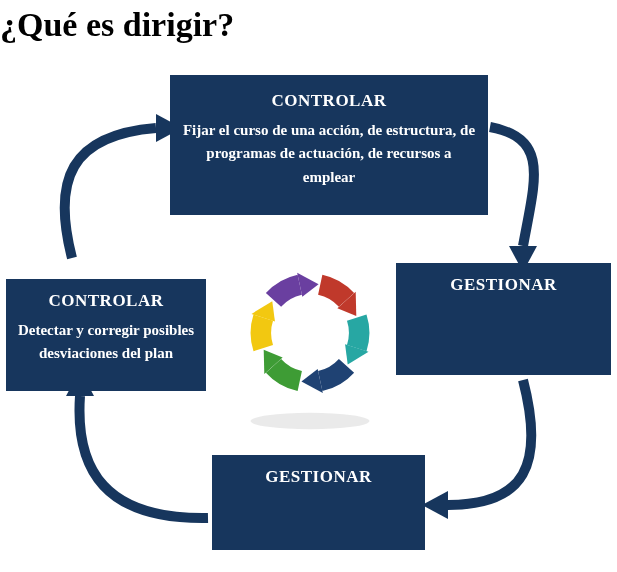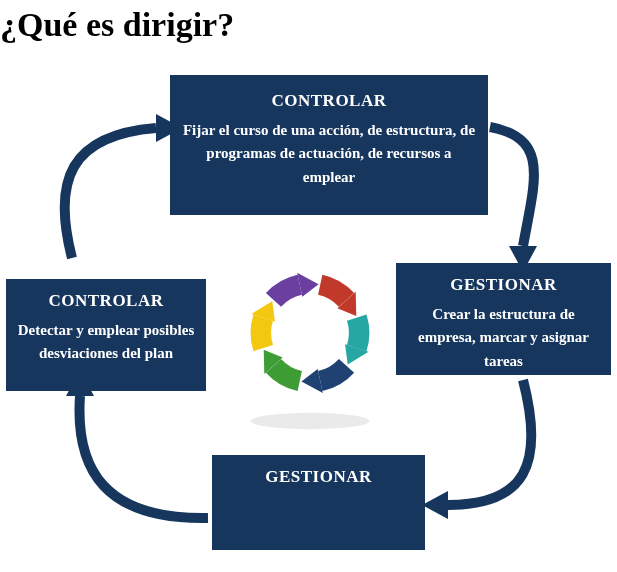--- a/index.html
+++ b/index.html
@@ -74,26 +74,25 @@
     </g>
   </svg>
 
   <div class="box" id="box-planificar">
     <h2>CONTROLAR</h2>
     <p>Fijar el curso de una acción, de estructura, de programas de actuación, de recursos a emplear</p>
   </div>
 
   <div class="box" id="box-organizar">
     <h2>GESTIONAR</h2>
-    <p>Crear la estructura de empresa, marcar y asignar tareas</p>
   </div>
 
   <div class="box" id="box-controlar">
     <h2>CONTROLAR</h2>
-    <p>Detectar y emplear posibles desviaciones del plan</p>
+    <p>Detectar y corregir posibles desviaciones del plan</p>
   </div>
 
   <div class="box" id="box-gestionar">
     <h2>GESTIONAR</h2>
   </div>
 
   <svg class="center-graphic" width="164" height="196" viewBox="0 0 160 190" aria-hidden="true">
     <ellipse cx="80" cy="176" rx="58" ry="8" opacity="0.55" fill="#D9D9D9"></ellipse>
     <g transform="rotate(0 80 90)">
       <path d="M 125.6 75.2 A 48 48 0 0 1 125.6 104.8" fill="none" stroke-width="20" stroke="#27A7A3"></path>

